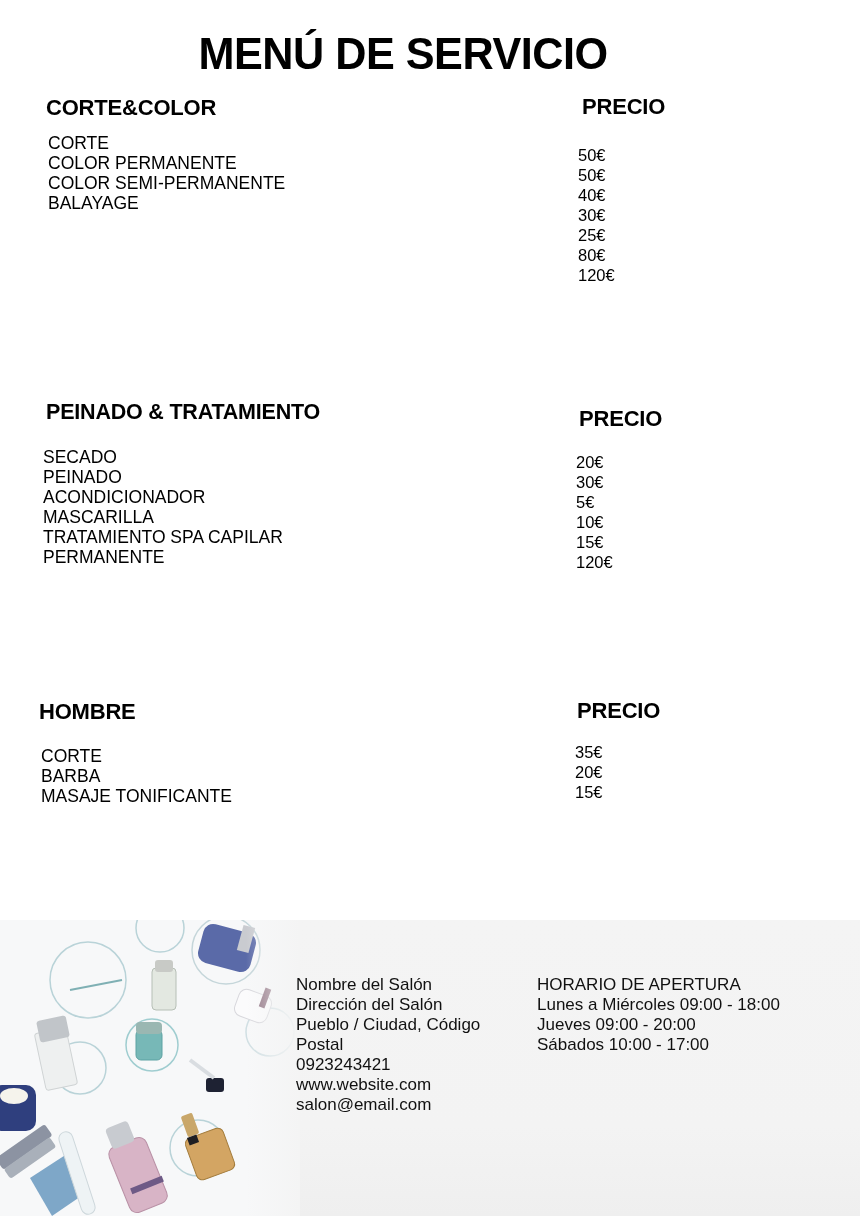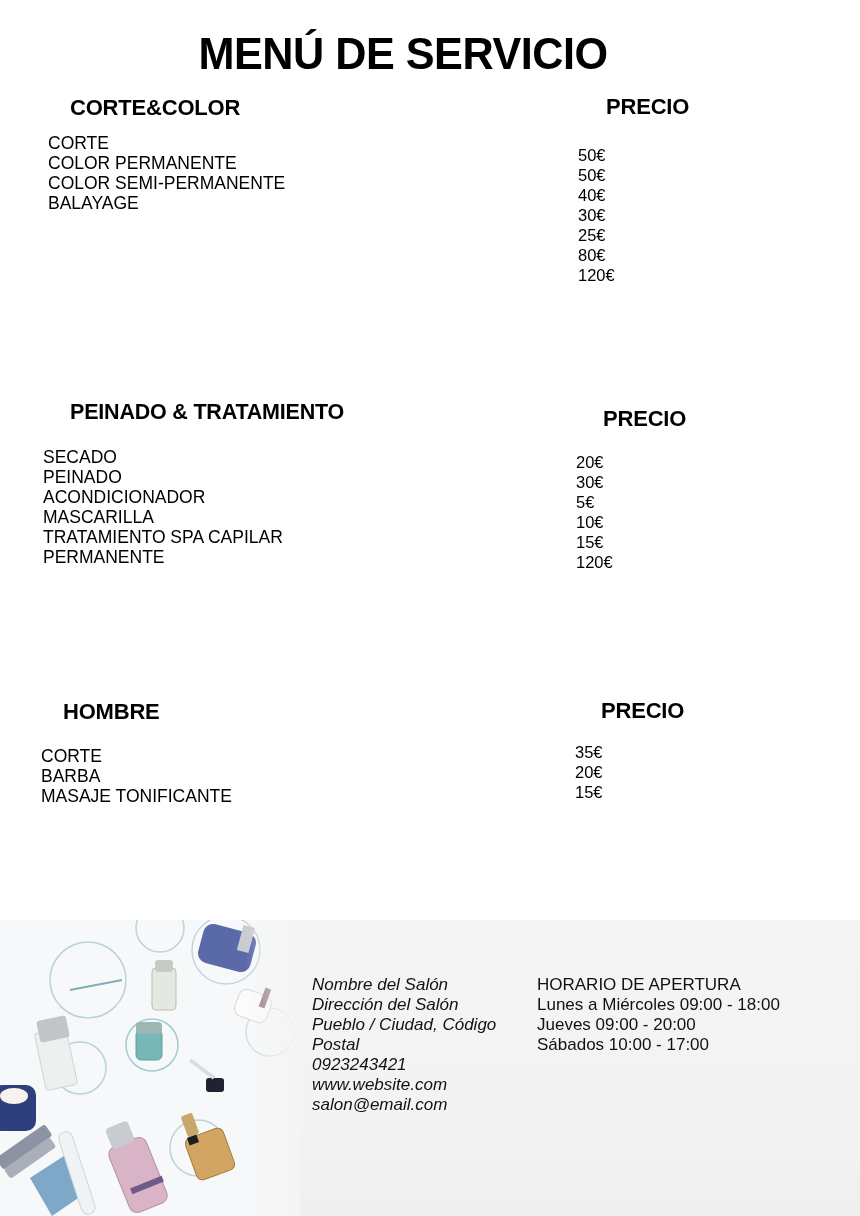--- a/index.html
+++ b/index.html
@@ -6,37 +6,37 @@
   html, body { width: 860px; height: 1216px; background: #ffffff; overflow: hidden; }
   body { position: relative; font-family: "Liberation Sans", sans-serif; color: #000; }
 
   .title {
     position: absolute; left: 0; top: 28px; width: 806px; text-align: center;
     font-family: "Liberation Sans", sans-serif; font-weight: bold; font-size: 45px;
     letter-spacing: -0.5px; transform: scaleX(0.96);
   }
 
   .sec-head {
-    position: absolute; font-weight: bold; font-size: 22px; letter-spacing: -0.2px; margin-left: 24px;
+    position: absolute; font-weight: bold; font-size: 22px; letter-spacing: -0.2px;
   }
   .list {
     position: absolute; font-size: 17.5px; line-height: 20px; list-style: none;
   }
   .list li { white-space: nowrap; }
 
   .footer {
     position: absolute; left: 0; top: 920px; width: 860px; height: 296px;
     background: linear-gradient(to bottom, #f4f4f4 0%, #f3f3f3 70%, #efefef 100%);
     overflow: hidden;
   }
   .photo { position: absolute; left: 0; top: 0; width: 300px; height: 296px; }
   .contact, .hours {
     position: absolute; font-size: 17px; line-height: 20px; color: #111; list-style: none;
   }
-  .contact { left: 312px; top: 55px; width: 200px; font-style: italic; }
+  .contact { left: 296px; top: 55px; width: 200px; }
   .hours { left: 537px; top: 55px; width: 280px; }
   .contact li, .hours li { white-space: nowrap; }
 </style>
 </head>
 <body>
 
 <h1 class="title">MENÚ DE SERVICIO</h1>
 
 <div class="sec-head" style="left:46px; top:95px;">CORTE&amp;COLOR</div>
 <div class="sec-head" style="left:582px; top:94px;">PRECIO</div>

